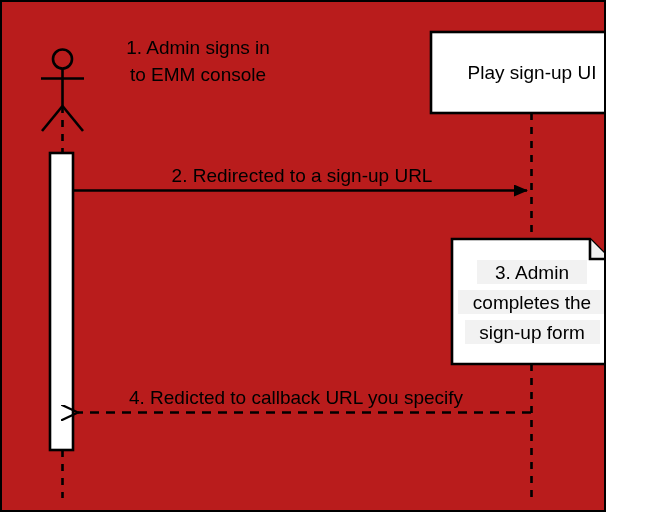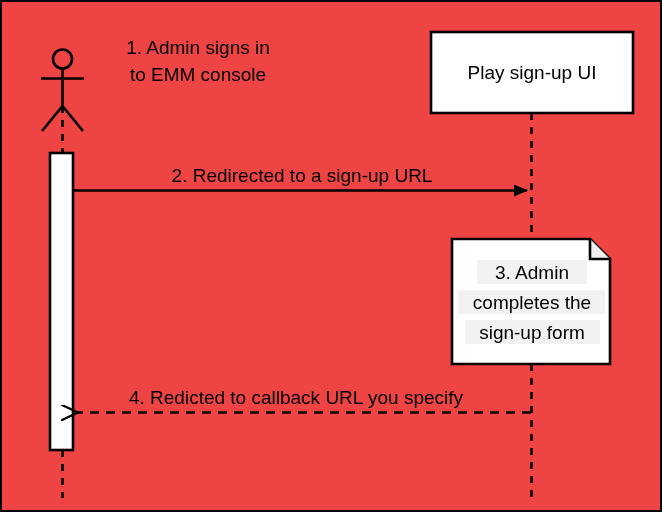--- a/index.html
+++ b/index.html
@@ -6,23 +6,23 @@
   html, body {
     margin: 0;
     padding: 0;
     background: #ffffff;
   }
   body {
     font-family: "Liberation Sans", sans-serif;
   }
   #canvas {
     position: relative;
-    width: 662px;
+    width: 606px;
     height: 512px;
-    background: #ef4444;
+    background: #b91c1c;
     box-sizing: border-box;
     border: 2px solid #000000;
     overflow: hidden;
   }
   #diagram-svg {
     position: absolute;
     left: 0;
     top: 0;
     width: 662px;
     height: 512px;

